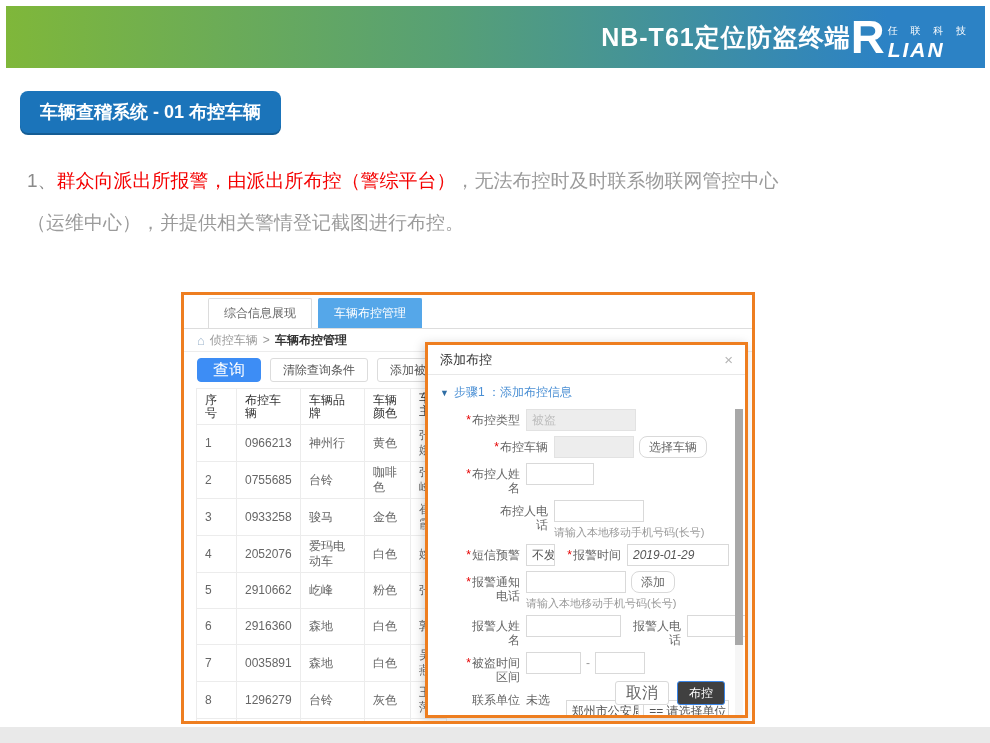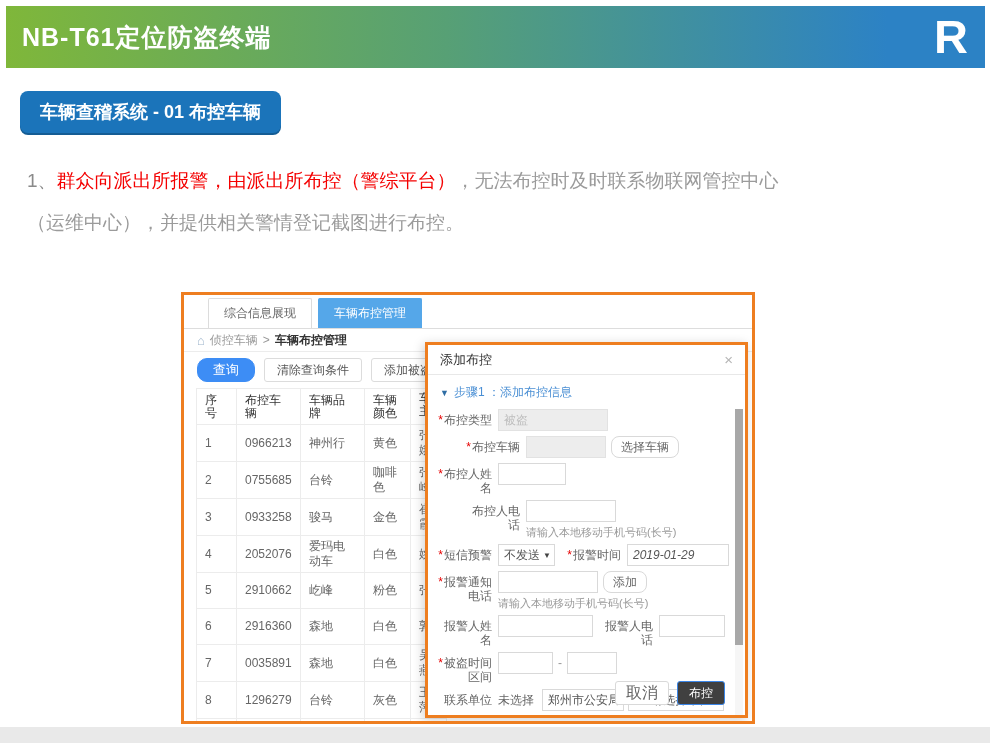--- a/index.html
+++ b/index.html
@@ -6,21 +6,21 @@
   html,body { width:990px; height:743px; }
   body {
     position:relative; background:#ffffff; overflow:hidden;
     font-family:"Liberation Sans","DejaVu Sans",sans-serif;
   }
 
   
   .header {
     position:absolute; left:6px; top:6px; right:5px; height:62px;
     background:linear-gradient(90deg,#7fb73a 0%,#57a075 45%,#2c82c5 90%);
-    display:flex; align-items:center; justify-content:space-between;
+    display:flex; align-items:center; justify-content:flex-end;
     padding:0 14px 0 16px;
   }
   .header-title { color:#fff; font-size:25px; font-weight:bold; letter-spacing:1px; }
   .logo { display:flex; align-items:center; color:#fff; }
   .logo-r { font-size:47px; font-weight:bold; line-height:0.85; margin-right:3px; }
   .logo-col { display:flex; flex-direction:column; padding-top:10px; }
   .logo-cn { font-size:10px; letter-spacing:5px; margin-bottom:1px; white-space:nowrap; }
   .logo-en { font-size:21px; font-weight:bold; font-style:italic; letter-spacing:2px; line-height:1; }
 
   
@@ -51,21 +51,21 @@
     padding:6px 15px; margin-right:6px; border-radius:2px 2px 0 0; cursor:default; white-space:nowrap;
   }
   .tab.active { background:#55a7e9; border-color:#55a7e9; color:#fff; }
 
   .breadcrumb { height:23px; display:flex; align-items:center; gap:5px; padding-left:13px;
     border-bottom:1px solid #ececec; color:#999; font-size:12px; }
   .home-ic { color:#9fb6cd; font-size:13px; line-height:1; }
   .crumb-current { color:#333; font-weight:bold; }
 
   .toolbar { display:flex; gap:9px; margin:6px 0 6px 13px; height:24px; }
-  .btn-query { background:#3d8df5; border:1px solid #3d8df5; color:#fff; font-size:13px; padding:0 15px; border-radius:10px; }
+  .btn-query { background:#3d8df5; border:1px solid #3d8df5; color:#fff; font-size:16px; padding:0 15px; border-radius:4px; }
   .btn-plain { background:#fff; border:1px solid #dcdcdc; color:#555; font-size:12px; padding:0 12px; border-radius:3px; }
 
   table.grid { border-collapse:collapse; margin-left:12px; table-layout:fixed; width:250px; font-size:12px; color:#666; }
   table.grid th, table.grid td { border:1px solid #ececec; text-align:left; padding:3px 8px; vertical-align:middle; }
   table.grid th { color:#333; font-weight:normal; height:27px; line-height:13px; }
   table.grid td { height:36px; line-height:15px; }
   .clip { display:inline-block; width:20px; line-height:13px; max-height:26px; overflow:hidden; }
 
   
   .dialog {
@@ -76,21 +76,21 @@
     padding:0 12px; border-bottom:1px solid #e8e8e8; font-size:13px; color:#333; }
   .dlg-close { color:#b5b5b5; font-size:15px; line-height:1; cursor:default; }
   .dlg-body { position:relative; height:calc(100% - 30px); padding:7px 16px 0 8px; color:#666; overflow:hidden; }
   .dlg-scroll { position:absolute; right:2px; top:34px; width:8px; height:326px; background:#f6f6f6; }
   .dlg-thumb { width:8px; height:236px; background:#a8a8a8; }
 
   .step { color:#4a8fd4; font-size:12px; margin:2px 0 8px 4px; }
   .step .tri { font-size:9px; color:#2e6da4; margin-right:5px; }
 
   .frow { display:flex; align-items:flex-start; margin-bottom:5px; }
-  .flabel { width:56px; flex-shrink:0; text-align:right; margin-right:6px; line-height:14px; padding-top:4px; color:#666; font-size:12px; }
+  .flabel { width:56px; flex-shrink:0; text-align:right; margin-right:6px; line-height:14px; padding-top:4px; color:#666; font-size:12px;margin-left:28px; }
   .req { color:#e60000; font-style:normal; margin-right:1px; }
   .inp { height:22px; border:1px solid #d9d9d9; background:#fff; font-size:12px; color:#555; padding:0 5px;
     font-family:"Liberation Sans","DejaVu Sans",sans-serif; }
   .inp:disabled { background:#ededed; border-color:#e2e2e2; color:#bdbdbd; }
   .sel { height:22px; border:1px solid #d9d9d9; background:#fff; display:flex; align-items:center;
     justify-content:space-between; padding:0 5px; color:#555; white-space:nowrap; overflow:hidden; }
   .car { font-size:8px; color:#444; margin-left:3px; }
   .btn-mini { height:22px; border:1px solid #d9d9d9; background:#fff; color:#666; font-size:12px; padding:0 9px; border-radius:8px; margin-left:5px; }
   .hint { color:#999; font-size:11px; line-height:14px; margin-top:3px; white-space:nowrap; }
   .fcol { display:flex; flex-direction:column; }
@@ -110,20 +110,24 @@
 
   .bottom-strip { position:absolute; left:0; bottom:0; width:990px; height:16px; background:#e9e9e9; }
 </style>
 </head>
 <body>
 
 <div class="header">
   <div class="header-title">NB-T61定位防盗终端</div>
   <div class="logo">
     <div class="logo-r">R</div>
+    <div class="logo-col">
+      <div class="logo-cn">任 联 科 技</div>
+      <div class="logo-en">LIAN</div>
+    </div>
   </div>
 </div>
 
 <div class="badge">车辆查稽系统 - 01 布控车辆</div>
 
 <div class="intro">
   <div>
     <span class="num">1、</span><span class="red">群众向派出所报警，由派出所布控（警综平台）</span><span>，无法布控时及时联系物联网管控中心</span><br>
     <span>（运维中心），并提供相关警情登记截图进行布控。</span>
   </div>

